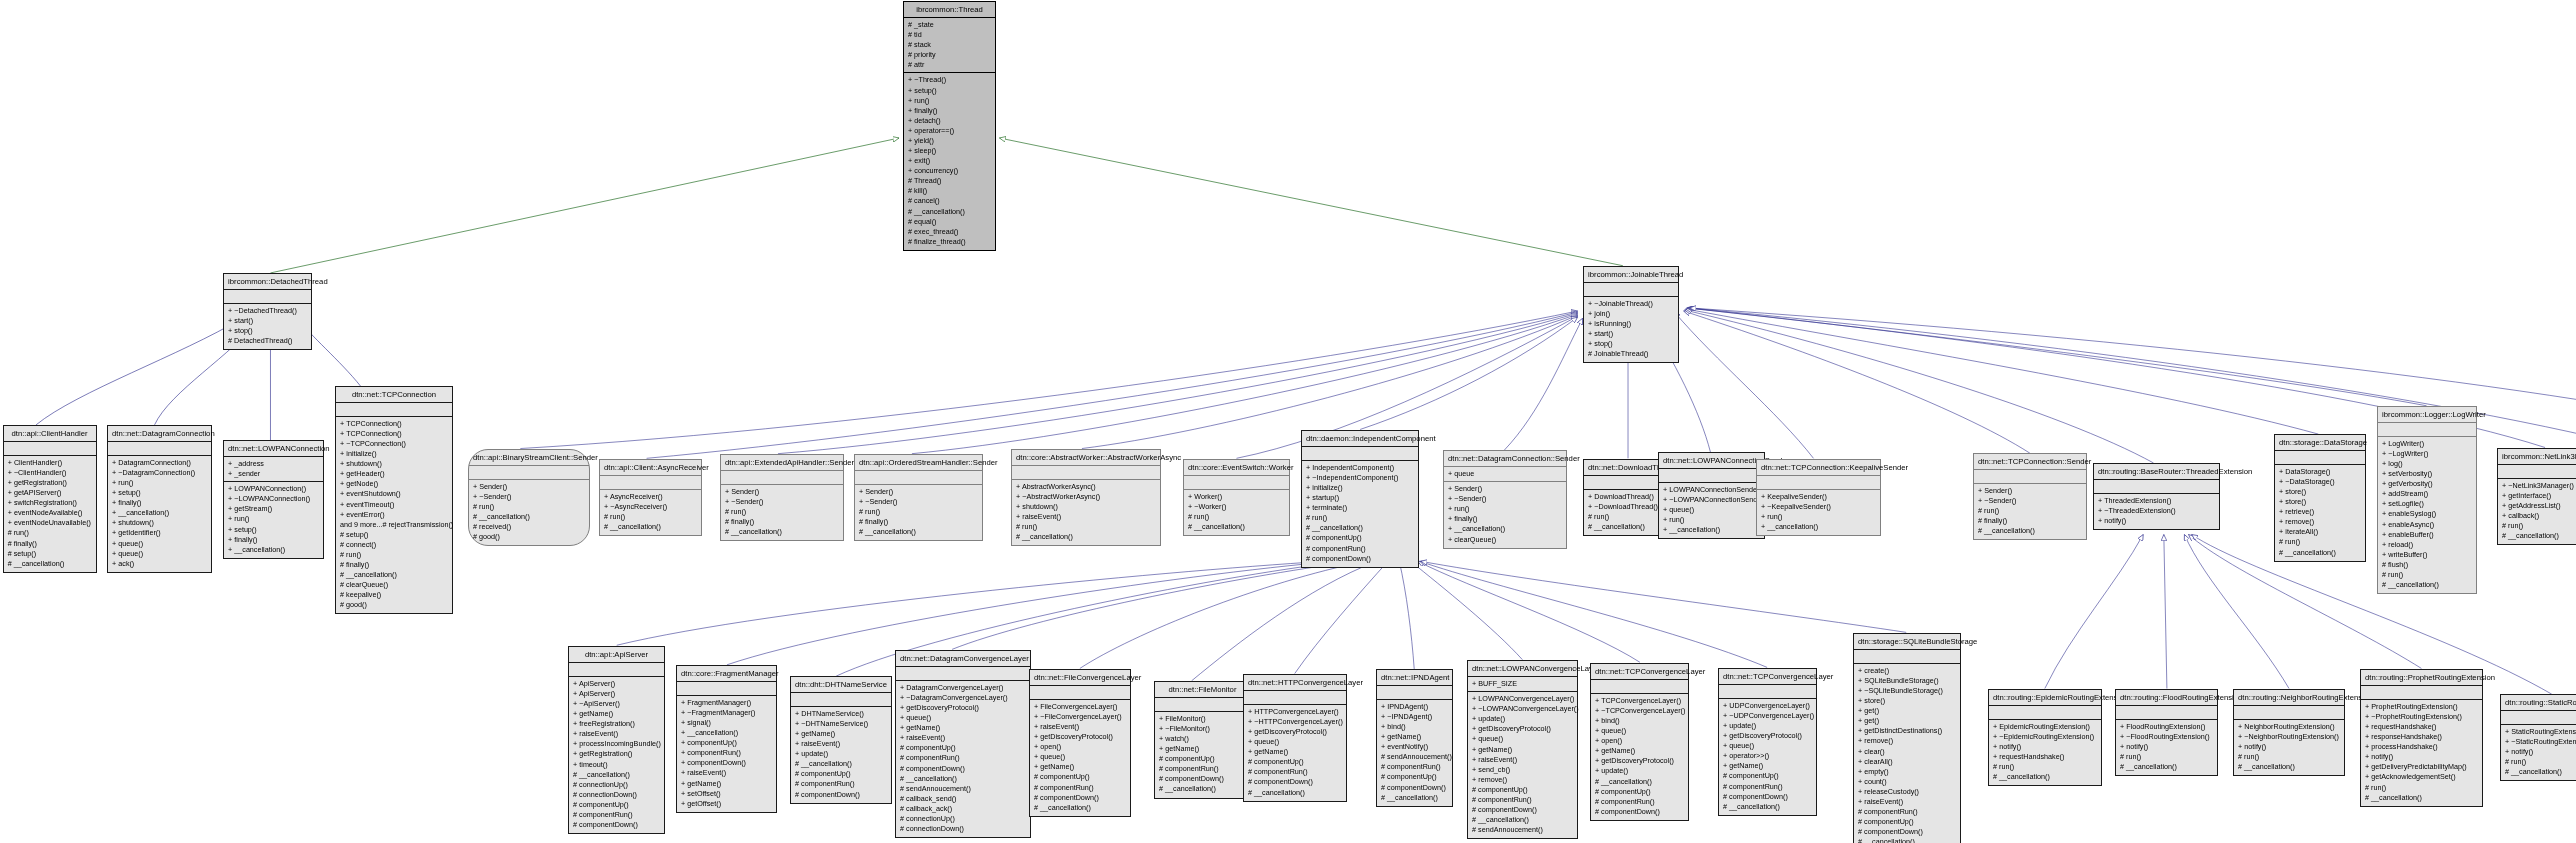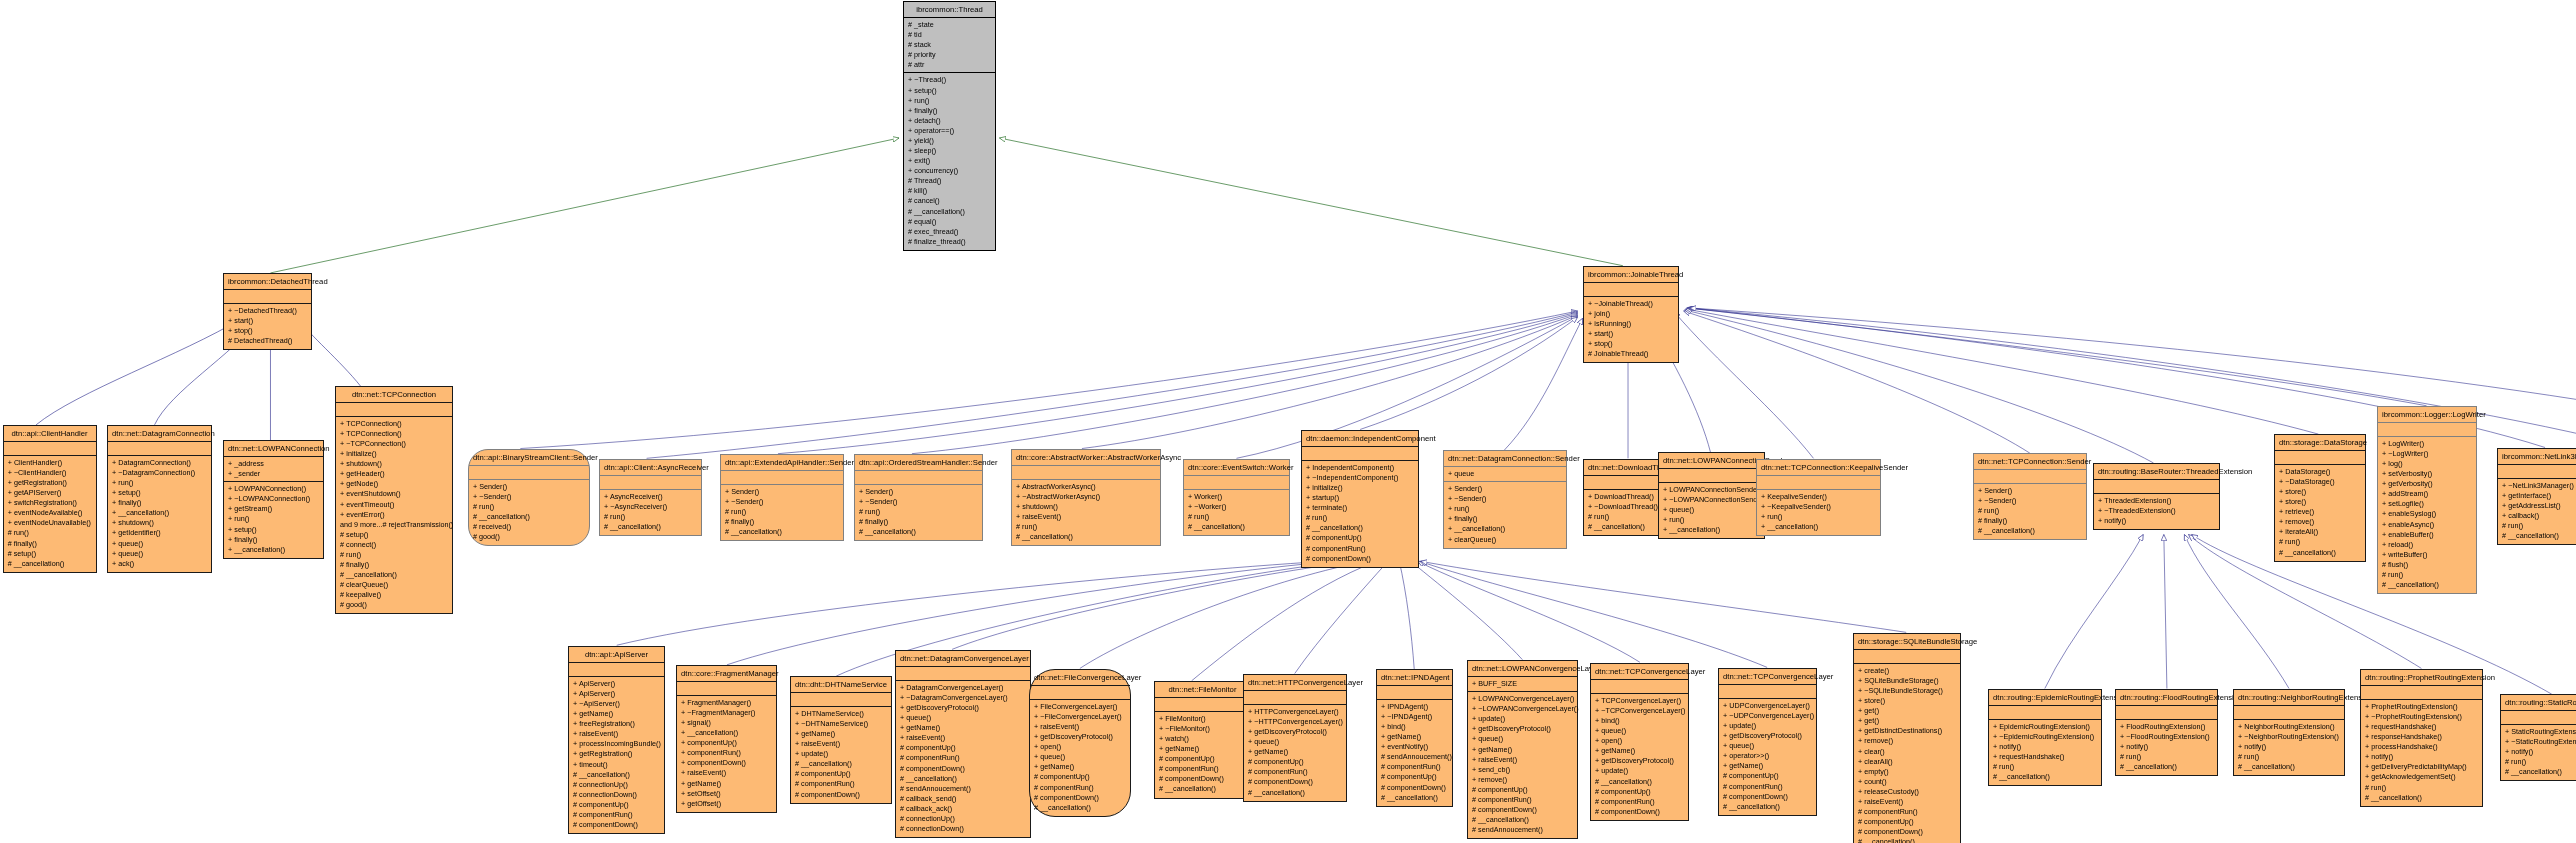--- a/index.html
+++ b/index.html
@@ -1,19 +1,19 @@
 <!DOCTYPE html>
 <html style="font-size:8.2px"><head>
 <meta charset="utf-8">
 <style>
   html,body{margin:0;padding:0;background:#ffffff;}
   body{font-family:"Liberation Sans",sans-serif;}
   #canvas{position:relative;width:2797px;height:843px;background:#fff;overflow:hidden;}
   svg.edges{position:absolute;left:0;top:0;width:2797px;height:843px;pointer-events:none;}
-  .cls{position:absolute;box-sizing:border-box;background:#fdba74;border:0.5px solid #808080;
+  .cls{position:absolute;box-sizing:border-box;background:#e5e5e5;border:0.5px solid #808080;
        box-shadow:0 0 0 0 transparent;}
   .cls.dark{border:0.5px solid #1a1a1a;}
   .cls.root{background:#bfbfbf;border:0.5px solid #000;}
   .cls .hdr{font-size:7.7px;line-height:1.25;text-align:center;padding:2.6px 4.1px 2.6px 4.1px;
             border-bottom:0.5px solid #808080;white-space:nowrap;}
   .cls.dark .hdr{border-bottom:1px solid #1a1a1a;}
   .cls.root .hdr{border-bottom:1px solid #000;}
   .cls .attrs{min-height:8.8px;padding:2.1px 4.1px;border-bottom:0.5px solid #808080;}
   .cls.dark .attrs{border-bottom:1px solid #1a1a1a;}
   .cls.root .attrs{border-bottom:1px solid #000;}
@@ -482,21 +482,21 @@
           <div class="row"># componentRun()</div>
           <div class="row"># componentDown()</div>
           <div class="row"># __cancellation()</div>
           <div class="row"># sendAnnoucement()</div>
           <div class="row"># callback_send()</div>
           <div class="row"># callback_ack()</div>
           <div class="row"># connectionUp()</div>
           <div class="row"># connectionDown()</div>
         </div>
       </div>
-      <div class="cls dark" style="left: 1029px; top: 669px; width: 102px; border-radius: 26px;">
+      <div class="cls dark" style="left: 1029px; top: 669px; width: 102px;">
         <div class="hdr">dtn::net::FileConvergenceLayer</div>
         <div class="attrs"></div>
         <div class="ops">
           <div class="row">+ FileConvergenceLayer()</div>
           <div class="row">+ ~FileConvergenceLayer()</div>
           <div class="row">+ raiseEvent()</div>
           <div class="row">+ getDiscoveryProtocol()</div>
           <div class="row">+ open()</div>
           <div class="row">+ queue()</div>
           <div class="row">+ getName()</div>

